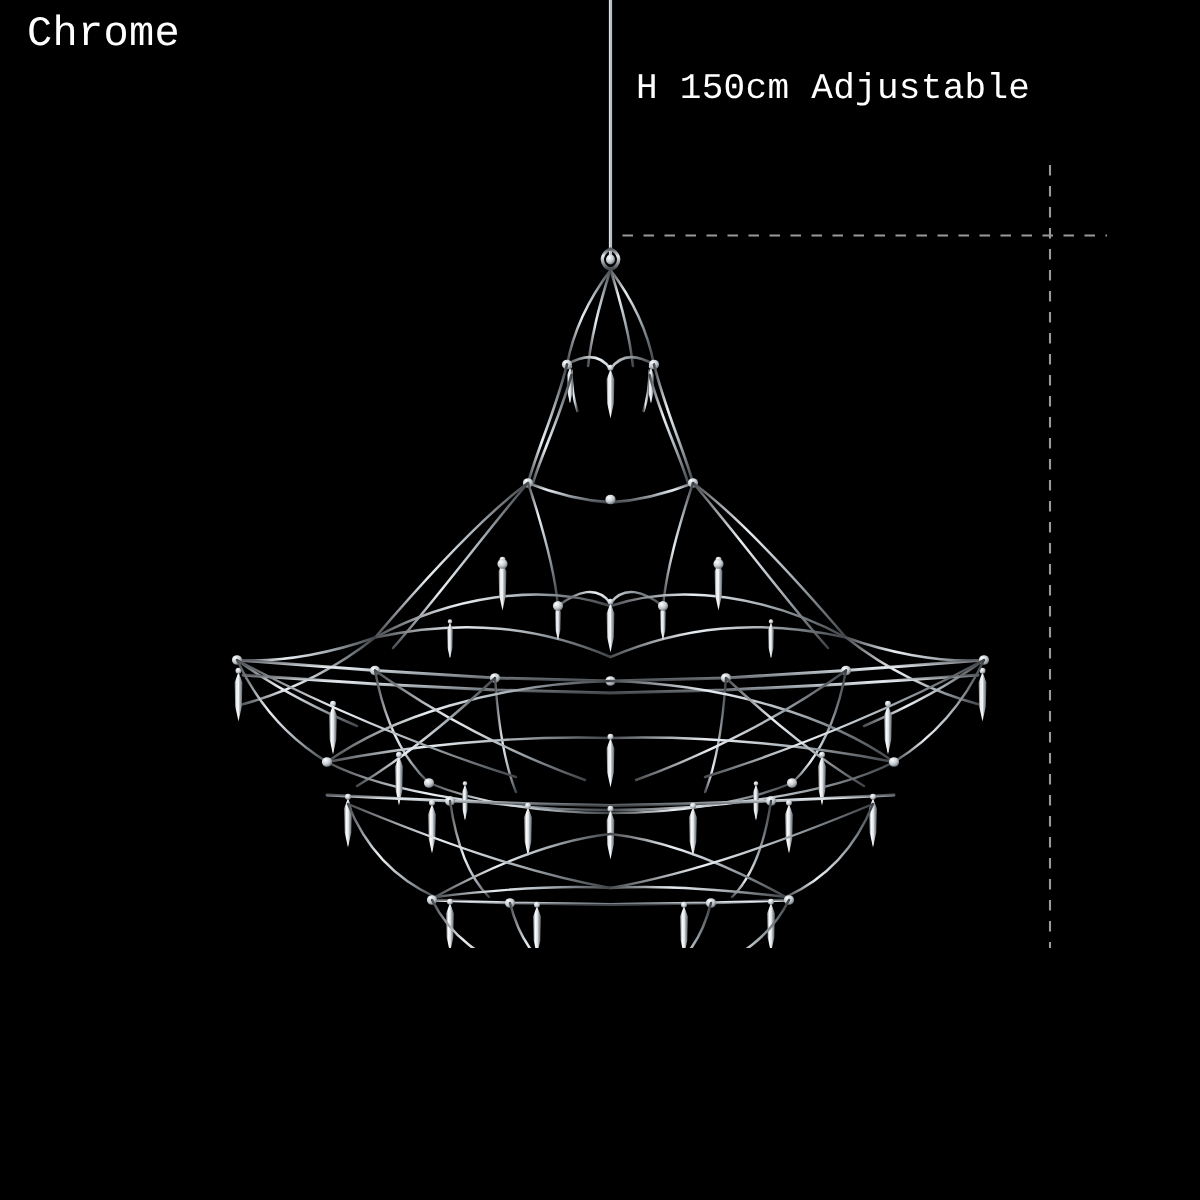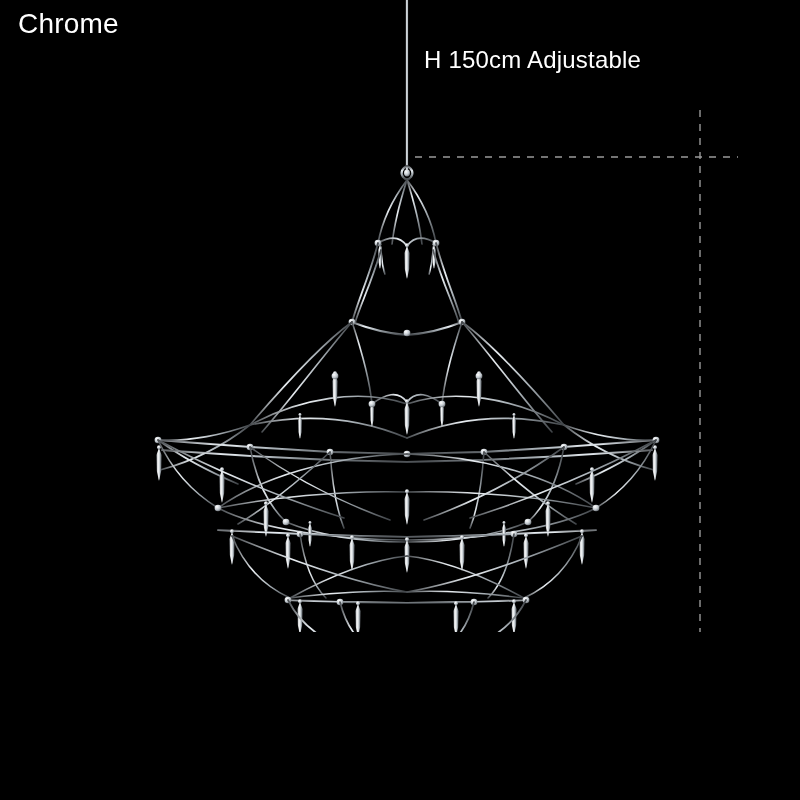--- a/index.html
+++ b/index.html
@@ -6,21 +6,21 @@
     margin: 0;
     padding: 0;
     background: #000000;
   }
   #stage {
     position: relative;
     width: 800px;
     height: 632px;
     background: #000000;
     overflow: hidden;
-    font-family: Liberation Sans, sans-serif;
+    font-family: Liberation Mono, monospace;
     -webkit-font-smoothing: antialiased;
   }
   #product-illustration {
     position: absolute;
     left: 0; top: 0;
     width: 800px;
     height: 800px;
   }
   .label {
     position: absolute;

